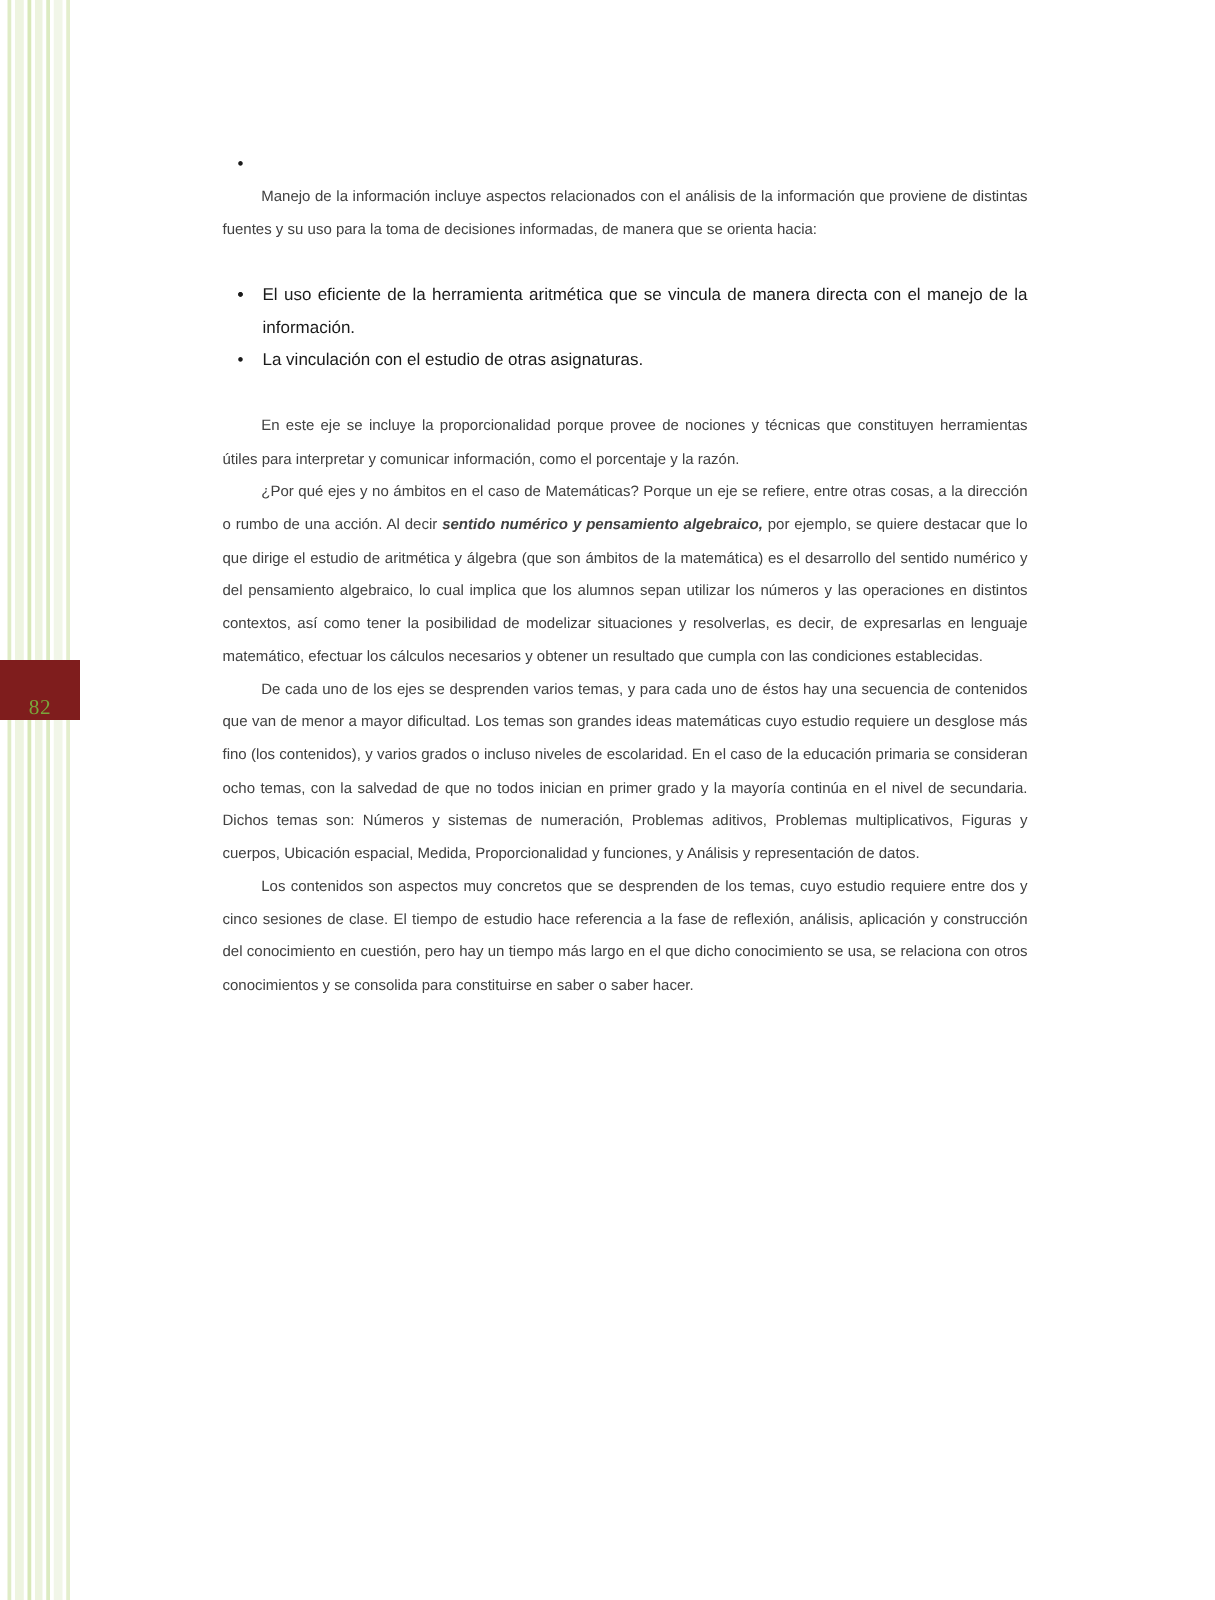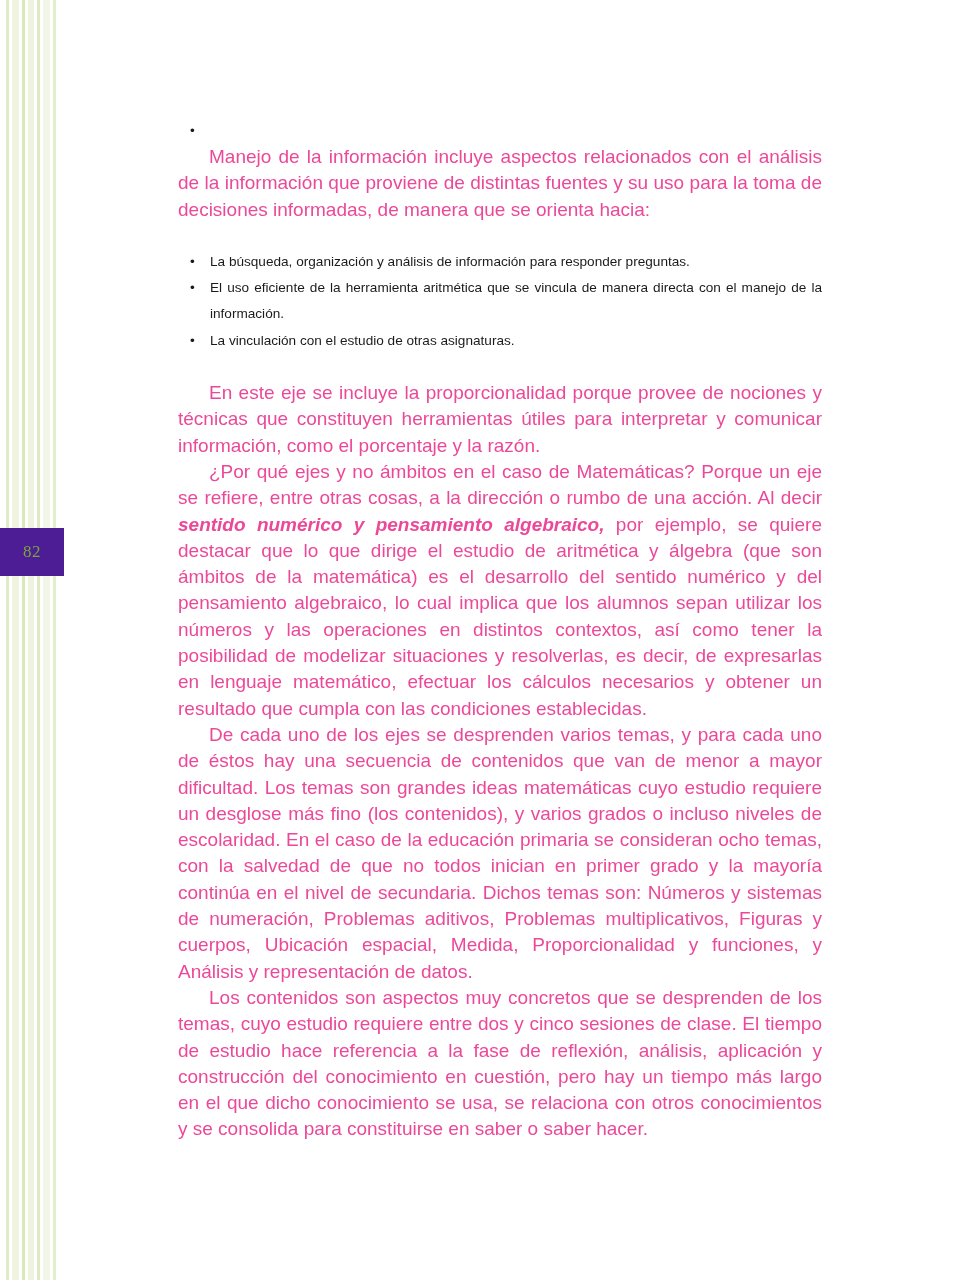--- a/index.html
+++ b/index.html
@@ -28,46 +28,46 @@
     position: absolute;
     top: 0;
     height: 1280px;
   }
   .page-number-tab {
     position: absolute;
     left: 0;
     top: 528px;
     width: 64px;
     height: 48px;
-    background: #4c1d95;
+    background: #7f1d1d;
     display: flex;
-    align-items: center;
+    align-items: flex-end;
     justify-content: center;
   }
   .page-number {
     font-size: 17px;
     color: #7aa63b;
     font-family: "Liberation Serif", serif;
     letter-spacing: 0.5px;
   }
 
   
   .content {
     position: absolute;
     left: 178px;
     top: 118px;
     width: 644px;
   }
   p.para {
     margin: 0;
-    font-size: 19px;
+    font-size: 12px;
     line-height: 26.3px;
     text-align: justify;
     text-justify: inter-word;
-    color: #ec4899;
+    color: #404040;
   }
   p.indent {
     text-indent: 31px;
   }
   .gap-lg { height: 26px; }
 
   ul.bullets {
     margin: 0;
     padding: 0;
     list-style: none;
@@ -121,21 +121,20 @@
 
   <div class="gap-lg"></div>
 
   <p class="para indent">Manejo de la información incluye aspectos relacionados con el análisis de la información que proviene de distintas fuentes y su uso para la toma de decisiones informadas, de manera que se orienta hacia:</p>
 
   <div class="gap-lg"></div>
 
   <ul class="bullets justified">
     <li>
       <span class="dot">•</span>
-      <span>La búsqueda, organización y análisis de información para responder preguntas.</span>
     </li>
     <li>
       <span class="dot">•</span>
       <span>El uso eficiente de la herramienta aritmética que se vincula de manera directa con el manejo de la información.</span>
     </li>
     <li>
       <span class="dot">•</span>
       <span>La vinculación con el estudio de otras asignaturas.</span>
     </li>
   </ul>

